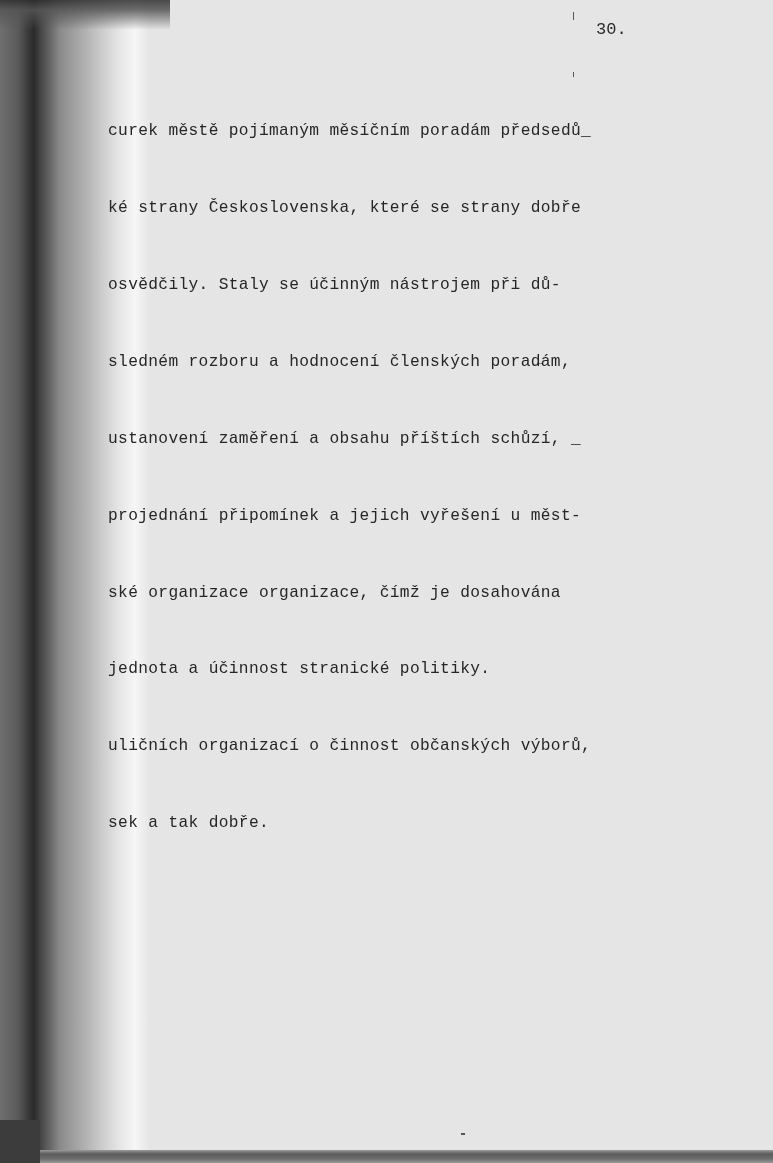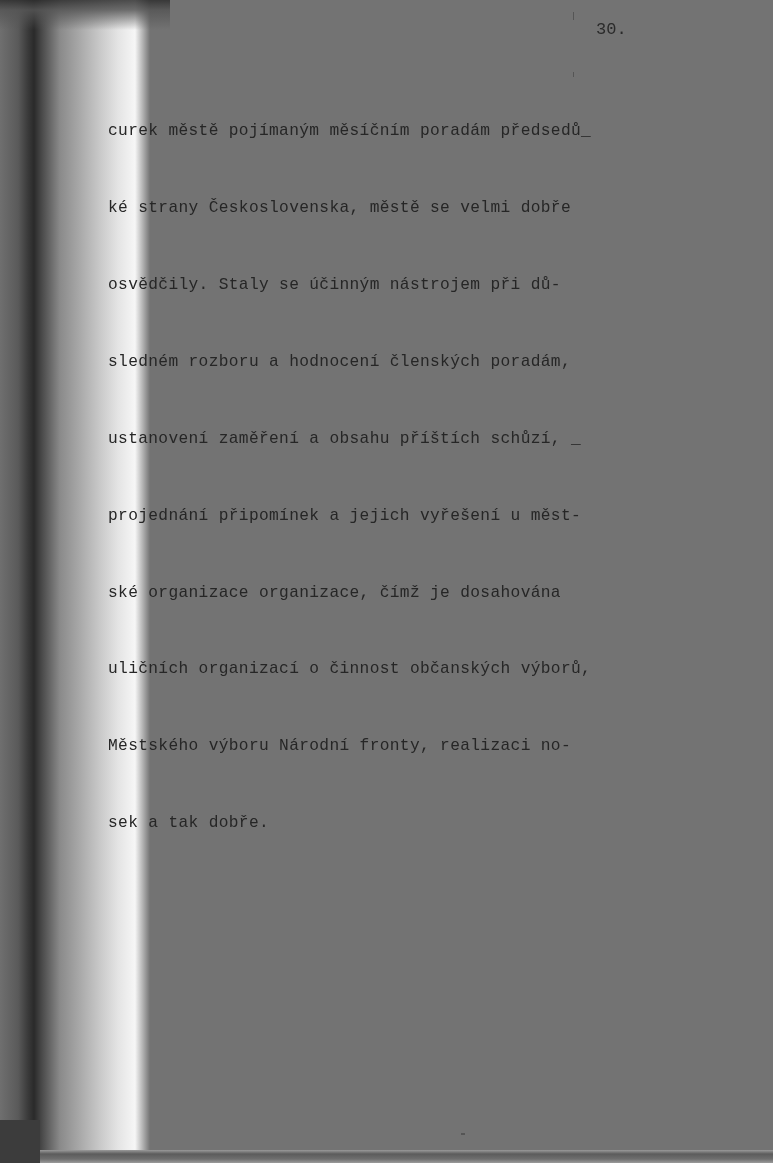--- a/index.html
+++ b/index.html
@@ -2,21 +2,21 @@
 <html><head>
 <meta charset="utf-8">
 <style>
   html, body { margin: 0; padding: 0; }
   body {
     width: 773px; height: 1163px; position: relative; overflow: hidden;
     background: #ffffff;
   }
   .page {
     position: absolute; left: 0; top: 0; width: 773px; height: 1163px;
-    background: #737373;
+    background: #e5e5e5;
   }
   .binding {
     position: absolute; left: 0; top: 0; width: 150px; height: 1163px;
     background: linear-gradient(to right,
       #6f6f6f 0px, #5a5a5a 18px, #3a3a3a 28px, #2a2a2a 34px, #4a4a4a 42px,
       #8a8a8a 60px, #a9a9a9 80px, #c9c9c9 100px, #e4e4e4 118px, #f6f6f6 135px, rgba(253,253,253,0) 150px);
   }
   .binding-top {
     position: absolute; left: 0; top: 0; width: 170px; height: 30px;
     background: linear-gradient(to bottom, #2e2e2e 0px, #555 10px, rgba(200,200,200,0) 30px);
@@ -58,28 +58,28 @@
 
   <div class="mark" style="left:573px; top:12px;"></div>
   <div class="mark" style="left:573px; top:72px; height:5px;"></div>
   <div class="mark-dot" style="left:537px; top:363px;"></div>
   <div class="mark-dot" style="left:461px; top:1133px; width:4px; height:2px; background:#555;"></div>
 
   <div class="page-number">30.</div>
 
   <div class="text">
     <span class="line">curek městě pojímaným měsíčním poradám předsedů_</span>
-    <span class="line">ké strany Československa, městě se velmi dobře</span>
+    <span class="line">ké strany Československa, které se strany dobře</span>
     <span class="line">osvědčily. Staly se účinným nástrojem při dů-</span>
     <span class="line">sledném rozboru a hodnocení členských poradám,</span>
     <span class="line">ustanovení zaměření a obsahu příštích schůzí, _</span>
     <span class="line">projednání připomínek a jejich vyřešení u měst-</span>
     <span class="line">ské organizace organizace, čímž je dosahována</span>
+    <span class="line">jednota a účinnost stranické politiky.</span>
     <span class="line">uličních organizací o činnost občanských výborů,</span>
-    <span class="line">Městského výboru Národní fronty, realizaci no-</span>
     <span class="line">sek a tak dobře.</span>
     
     
     
     
     
     
     
     
     

